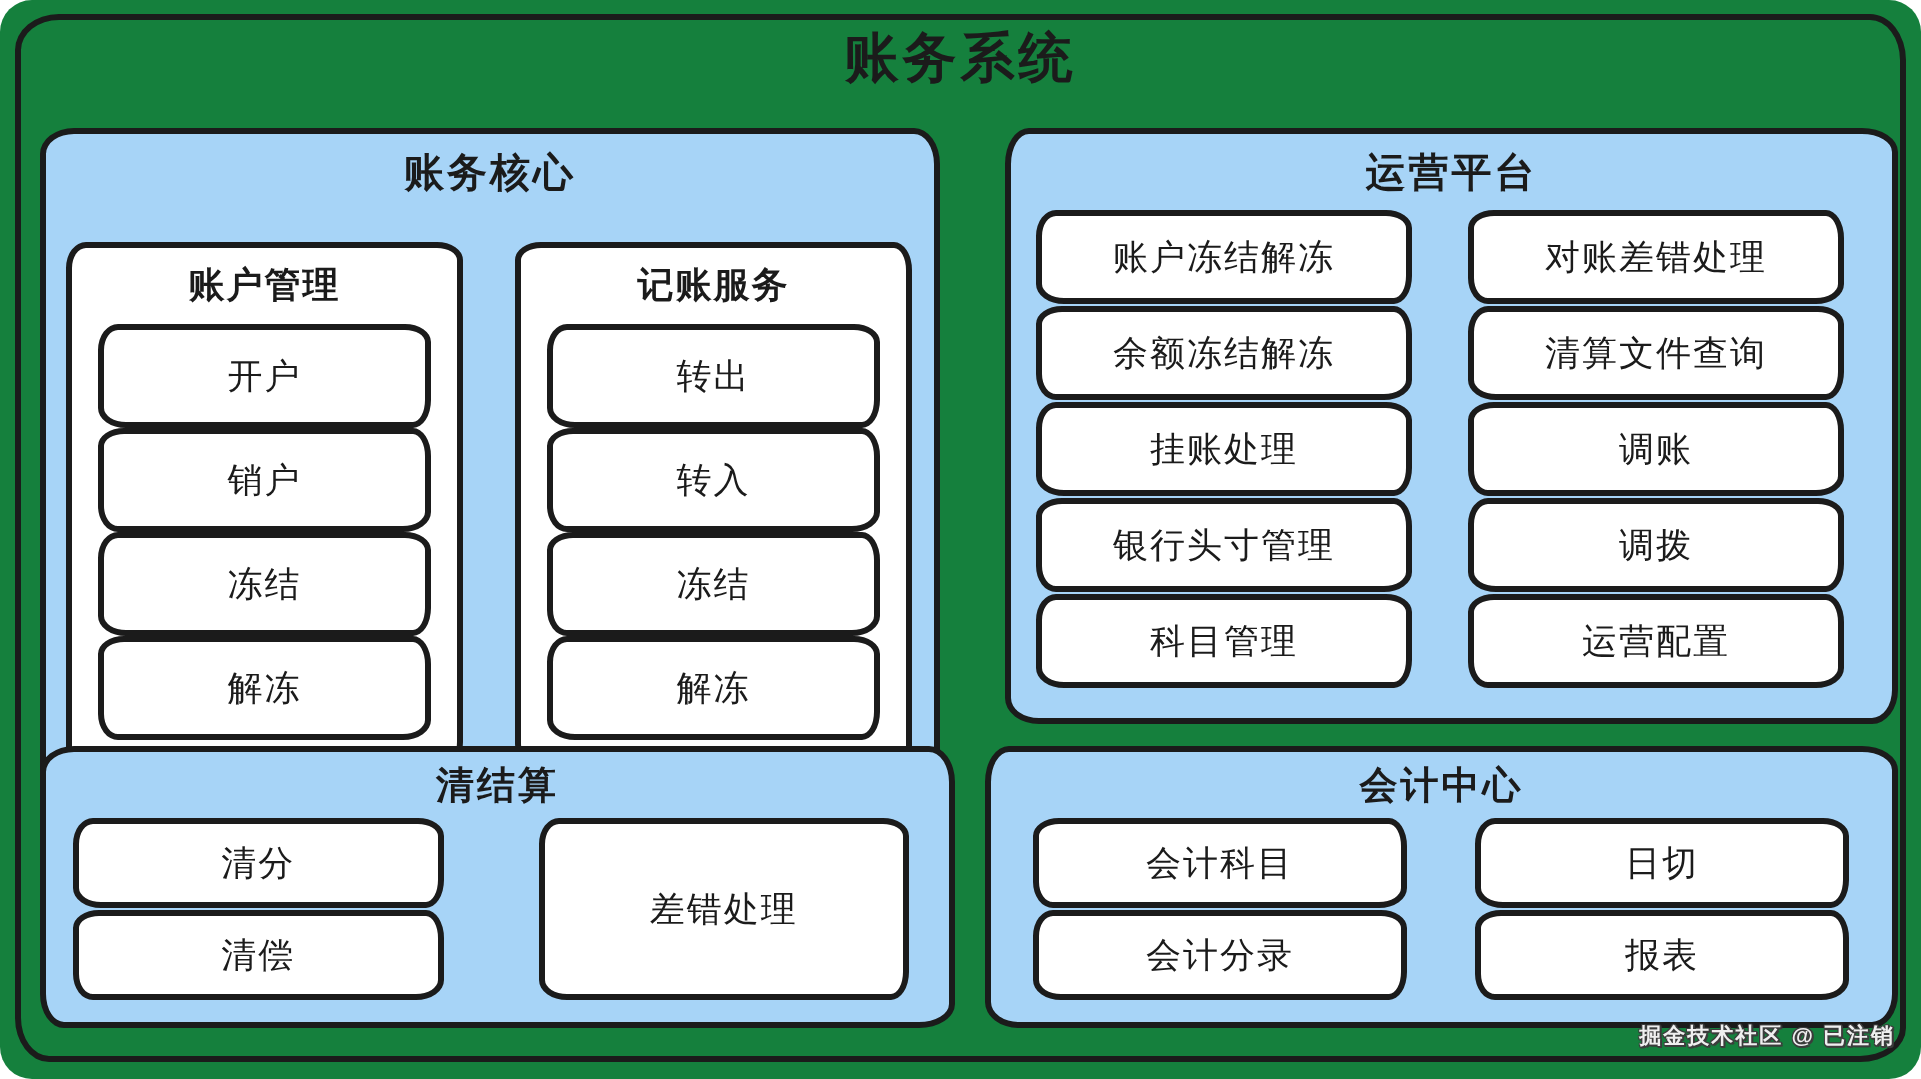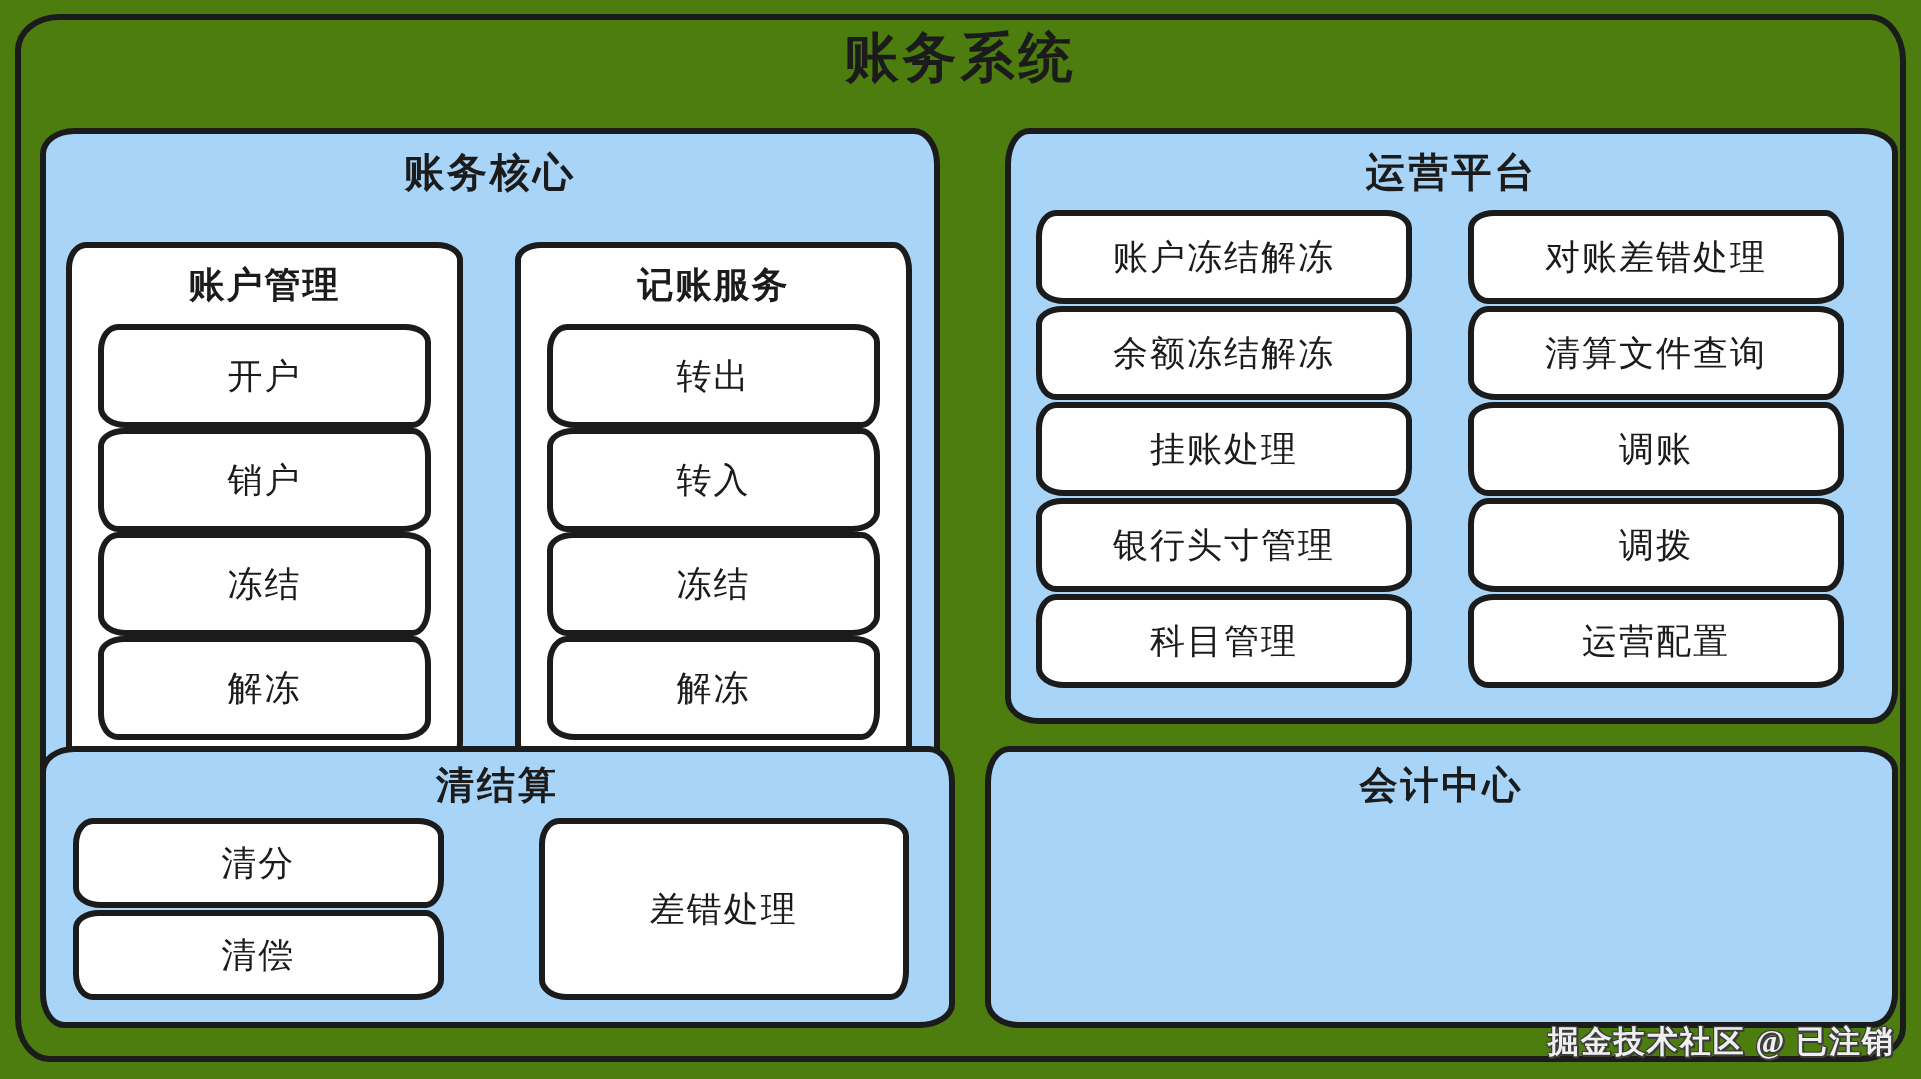--- a/index.html
+++ b/index.html
@@ -1,18 +1,18 @@
 <!DOCTYPE html>
 <html><head>
 <meta charset="utf-8">
 <style>
   html,body{margin:0;padding:0;background:#ffffff;}
   .canvas{
-    position:relative;width:1921px;height:1079px;background:#4d7c0f;overflow:hidden;
-    font-family:Liberation Serif, serif;color:#1b1b1b;
+    position:relative;width:1921px;height:1079px;background:#15803d;overflow:hidden;
+    font-family:Liberation Sans, sans-serif;color:#1b1b1b;border-radius:32px;
   }
   .frame{
     position:absolute;left:15px;top:14px;width:1879px;height:1036px;
     border:6px solid #1b1b1b;
     border-radius:44px 36px 46px 34px / 36px 46px 34px 44px;
   }
   .main-title{
     position:absolute;top:22px;left:0;width:100%;text-align:center;
     font-size:54px;font-weight:700;letter-spacing:4px;
   }
@@ -47,21 +47,21 @@
     flex:1;background:#ffffff;border:6px solid #1b1b1b;box-sizing:border-box;
     display:flex;align-items:center;justify-content:center;
     font-size:35px;font-weight:500;letter-spacing:2px;
   }
   .ops-body{flex:1;display:flex;gap:56px;padding:0 48px 30px 25px;}
   .settle-body{flex:1;display:flex;gap:95px;padding:0 40px 22px 27px;}
   .acct-body{flex:1;display:flex;gap:68px;padding:0 43px 22px 42px;}
   .col{flex:1;display:flex;flex-direction:column;gap:2px;}
   .watermark{
     position:absolute;top:1021px;right:26px;z-index:6;
-    font-size:31px;font-weight:600;letter-spacing:2px;color:#efefef;
+    font-size:22px;font-weight:600;letter-spacing:2px;color:#efefef;
     text-shadow:2px 2px 0 #3c3c3c,-1px -1px 0 #3c3c3c,1px -1px 0 #3c3c3c,
                 -1px 1px 0 #3c3c3c,2px 0 0 #3c3c3c,0 2px 0 #3c3c3c;
   }
 </style>
 </head>
 <body>
 
 <div class="canvas">
   <div class="frame"></div>
   <div class="main-title">账务系统</div>
@@ -118,16 +118,26 @@
         <div class="box r-d">清偿</div>
       </div>
       <div class="col">
         <div class="box r-c">差错处理</div>
       </div>
     </div>
   </div>
 
   <div class="panel r-b" id="p-acct">
     <div class="panel-title small">会计中心</div>
+    <div class="acct-body">
+      <div class="col">
+        <div class="box r-d">会计科目</div>
+        <div class="box r-c">会计分录</div>
+      </div>
+      <div class="col">
+        <div class="box r-c">日切</div>
+        <div class="box r-d">报表</div>
+      </div>
+    </div>
   </div>
 
   <div class="watermark">掘金技术社区 @ 已注销</div>
 </div>
 
 </body></html>

